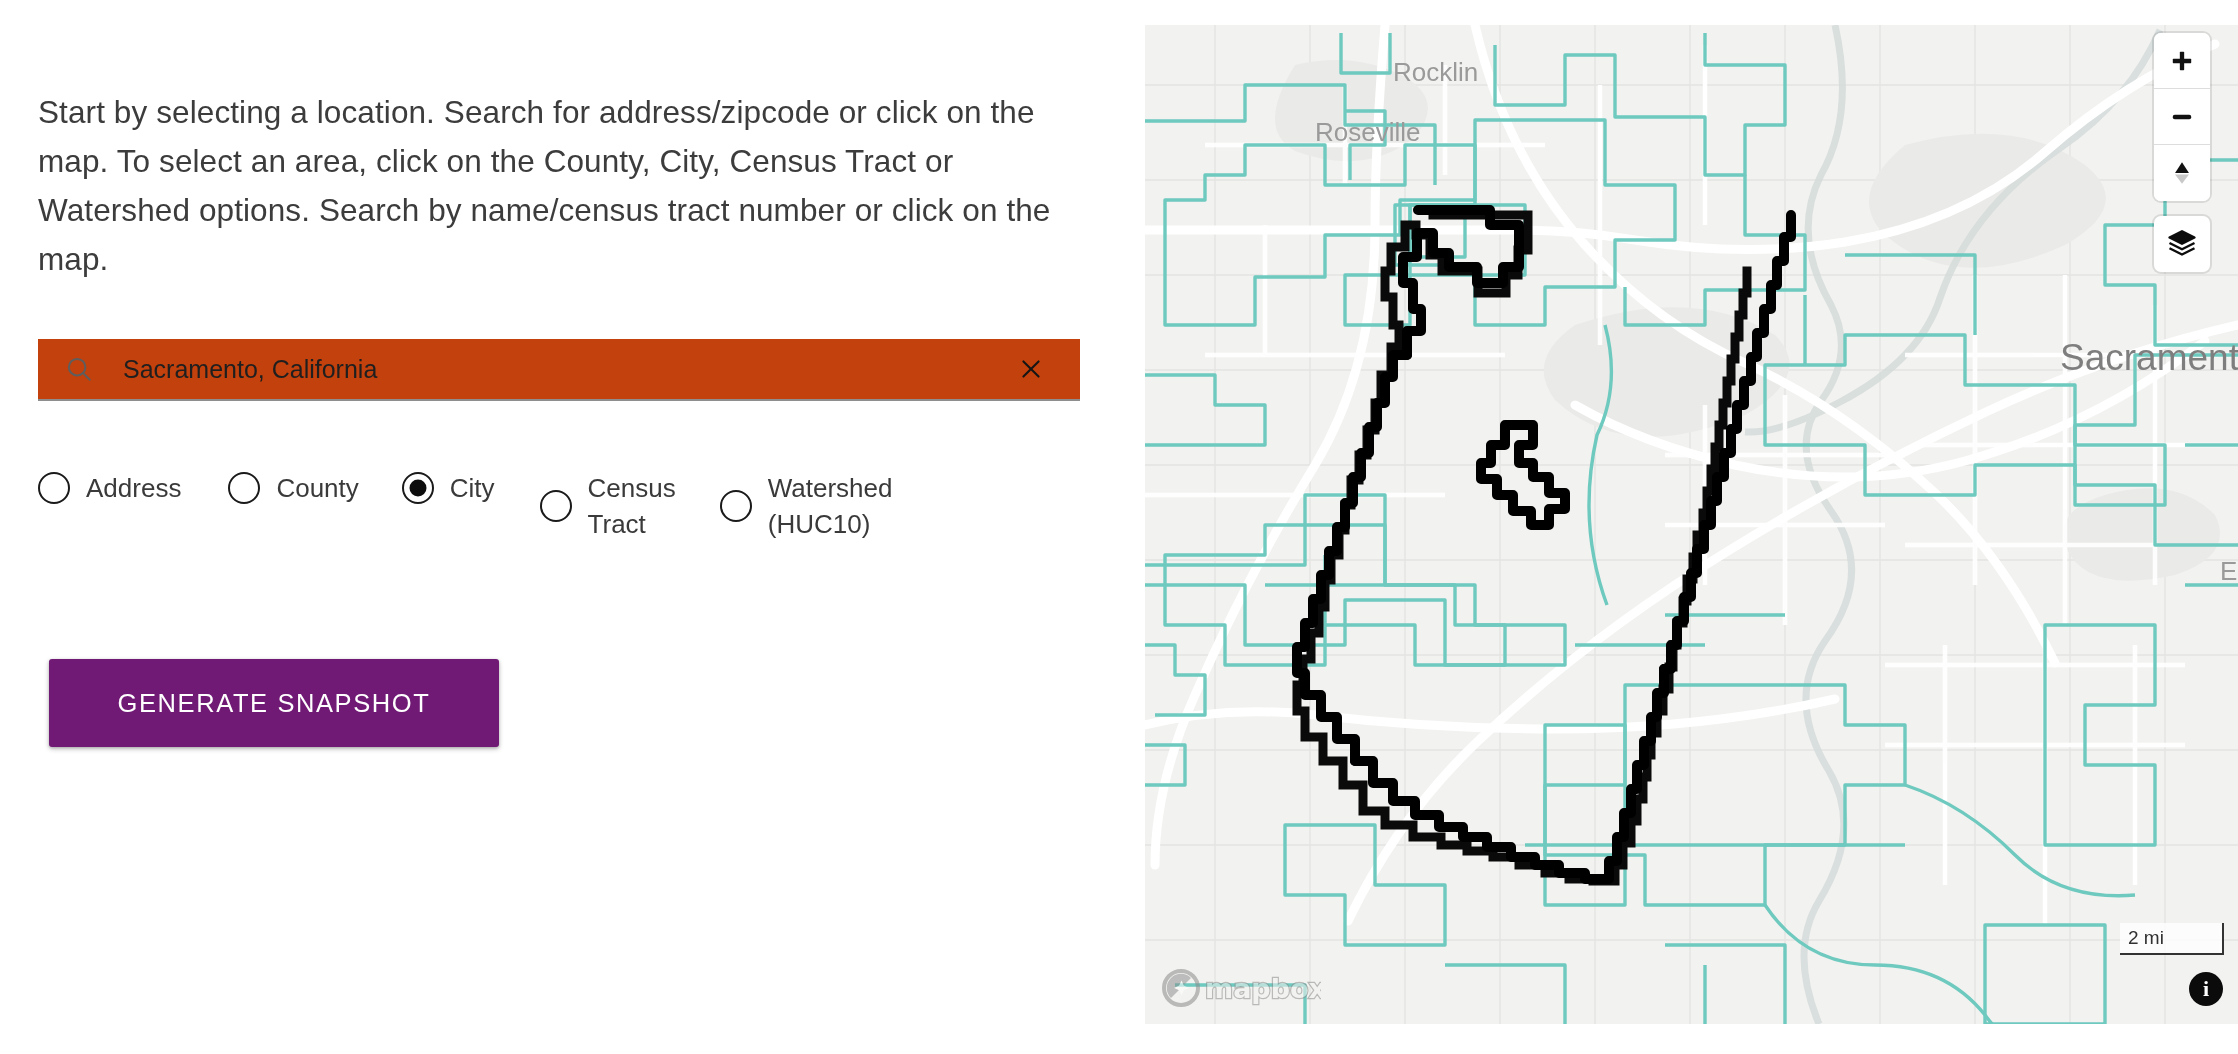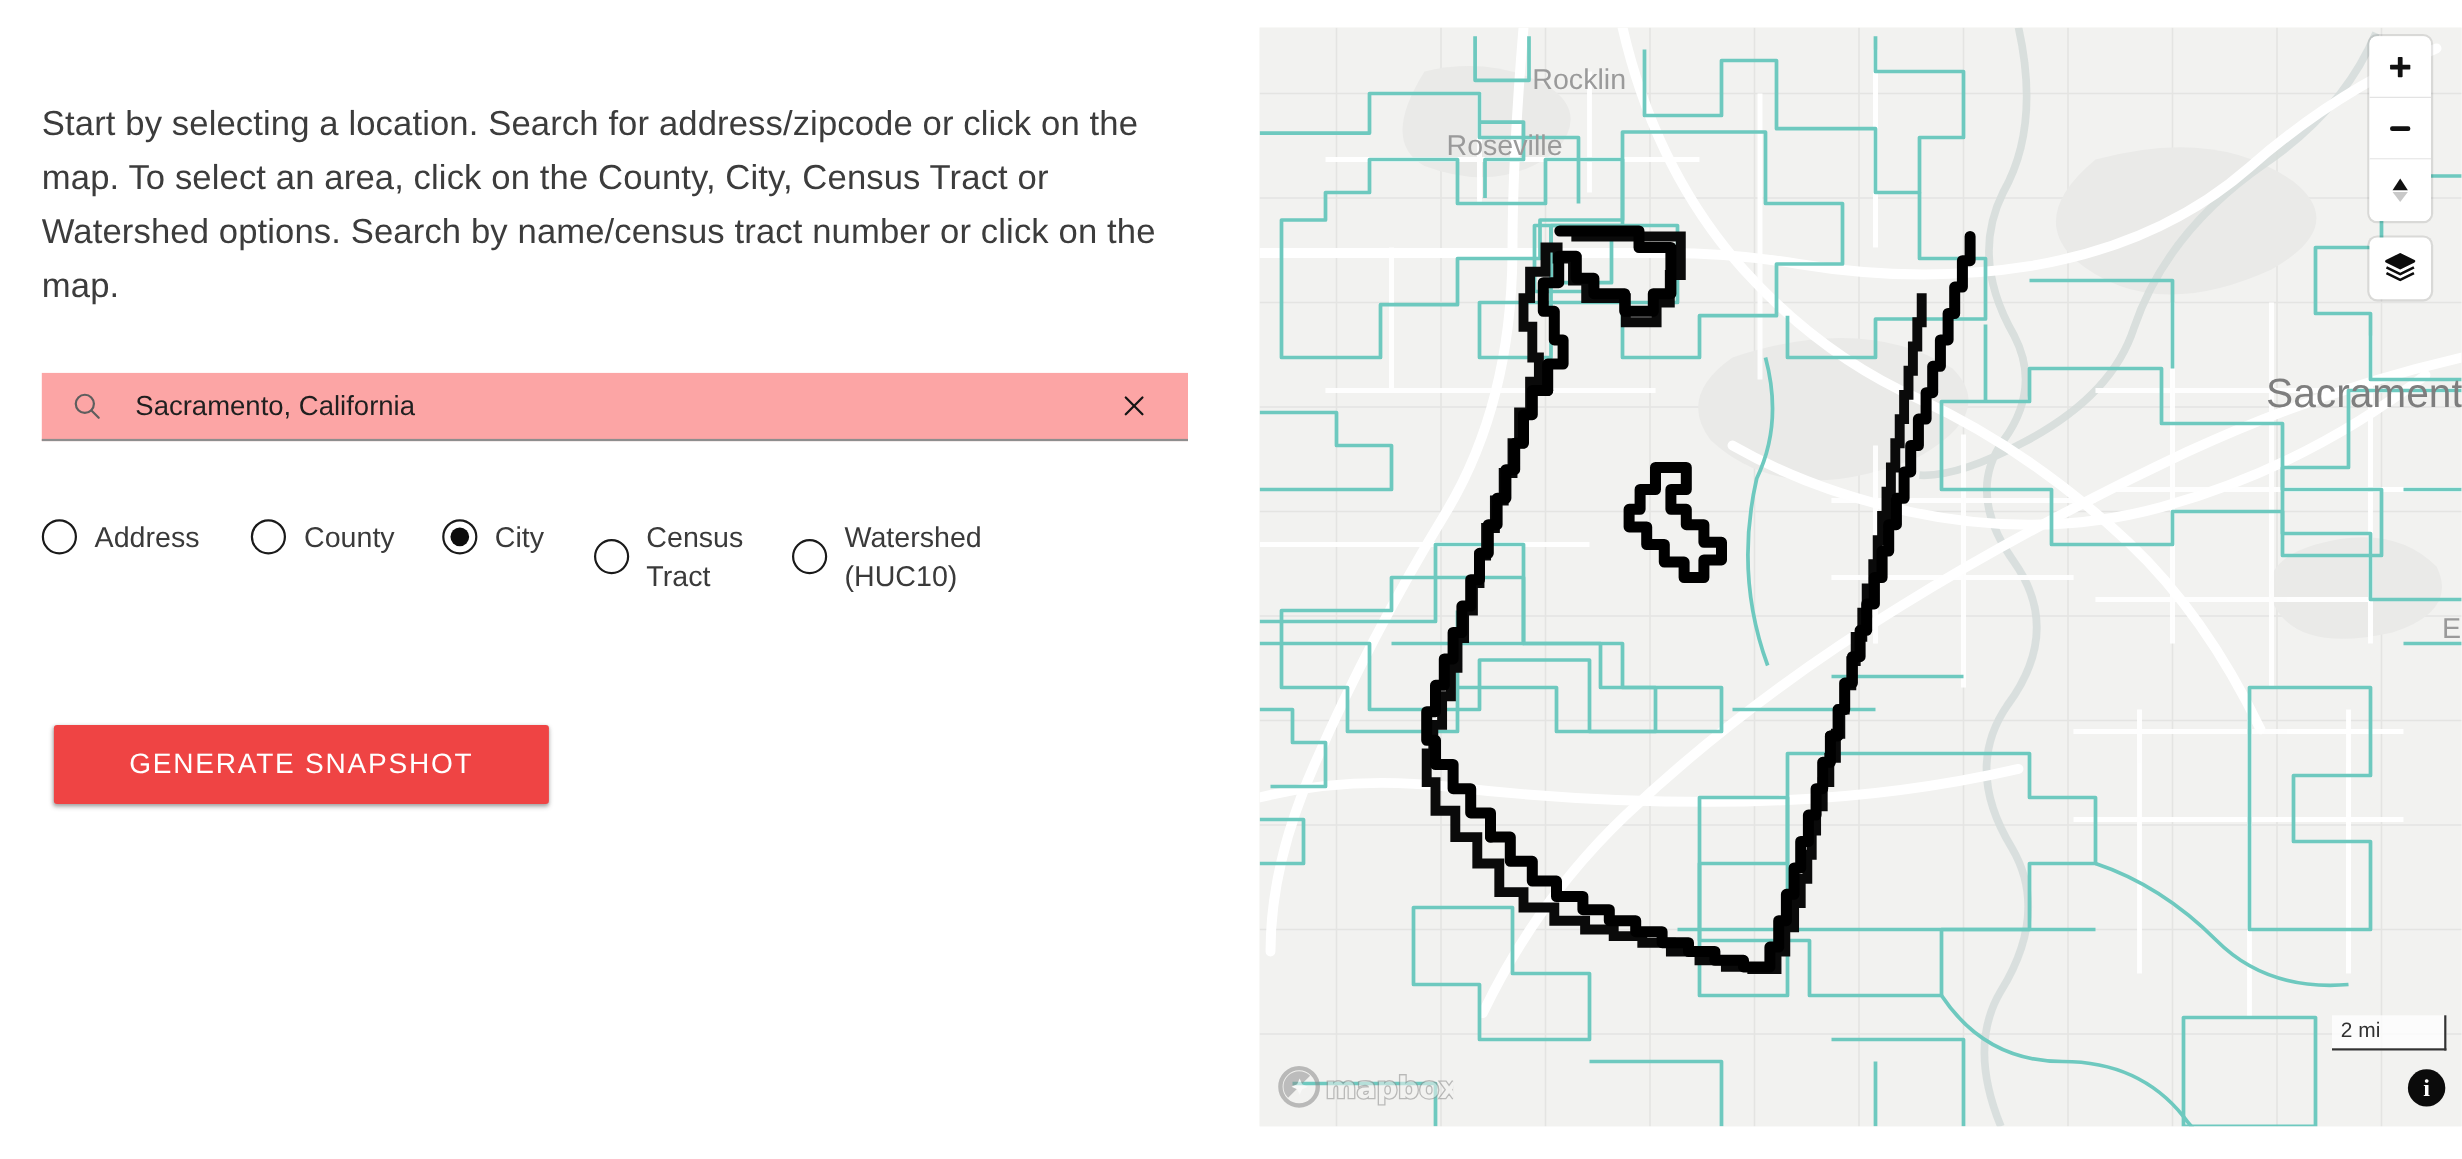--- a/index.html
+++ b/index.html
@@ -25,21 +25,21 @@
     font-size: 31.5px;
     line-height: 49px;
     color: #3c3c3c;
     letter-spacing: 0.1px;
     font-weight: 400;
   }
   .search-wrap {
     position: absolute;
     left: 38px; top: 339px;
     width: 1042px; height: 62px;
-    background: #fca5a5;
+    background: #c2410c;
     border-bottom: 2px solid #8e8e8e;
     display: flex;
     align-items: center;
   }
   .search-icon {
     width: 30px; height: 30px;
     margin-left: 26px;
     flex: none;
     color: #5e5e5e;
   }
@@ -104,22 +104,22 @@
     color: #3a3a3a;
     margin-left: 16px;
     line-height: 36px;
     white-space: pre-line;
   }
 
   
   .gen-btn {
     position: absolute;
     left: 49px; top: 659px;
-    width: 450px; height: 72px;
-    background: #ef4444;
+    width: 450px; height: 88px;
+    background: #701a75;
     border: none;
     border-radius: 3px;
     color: #ffffff;
     font-family: "Liberation Sans", sans-serif;
     font-size: 25.5px;
     letter-spacing: 1.6px;
     cursor: pointer;
     box-shadow: 0 2px 5px rgba(0,0,0,0.24), 0 1px 3px rgba(0,0,0,0.16);
     display: flex; align-items: center; justify-content: center;
   }

